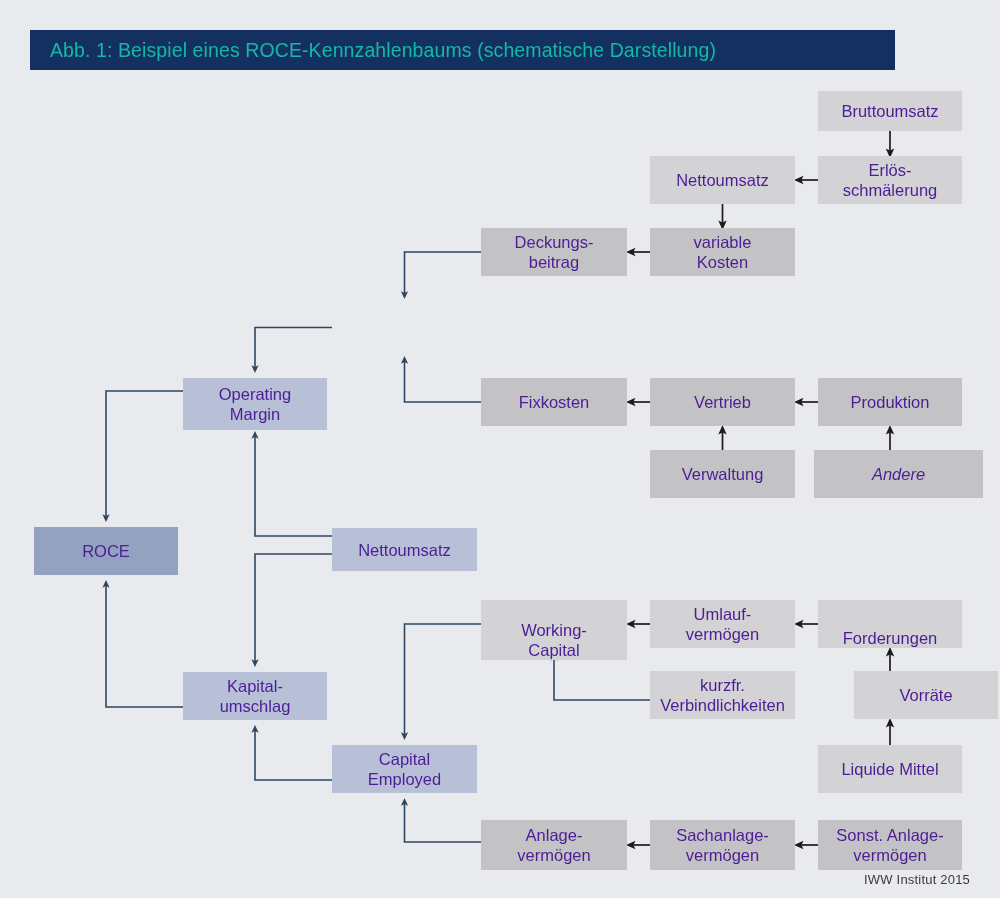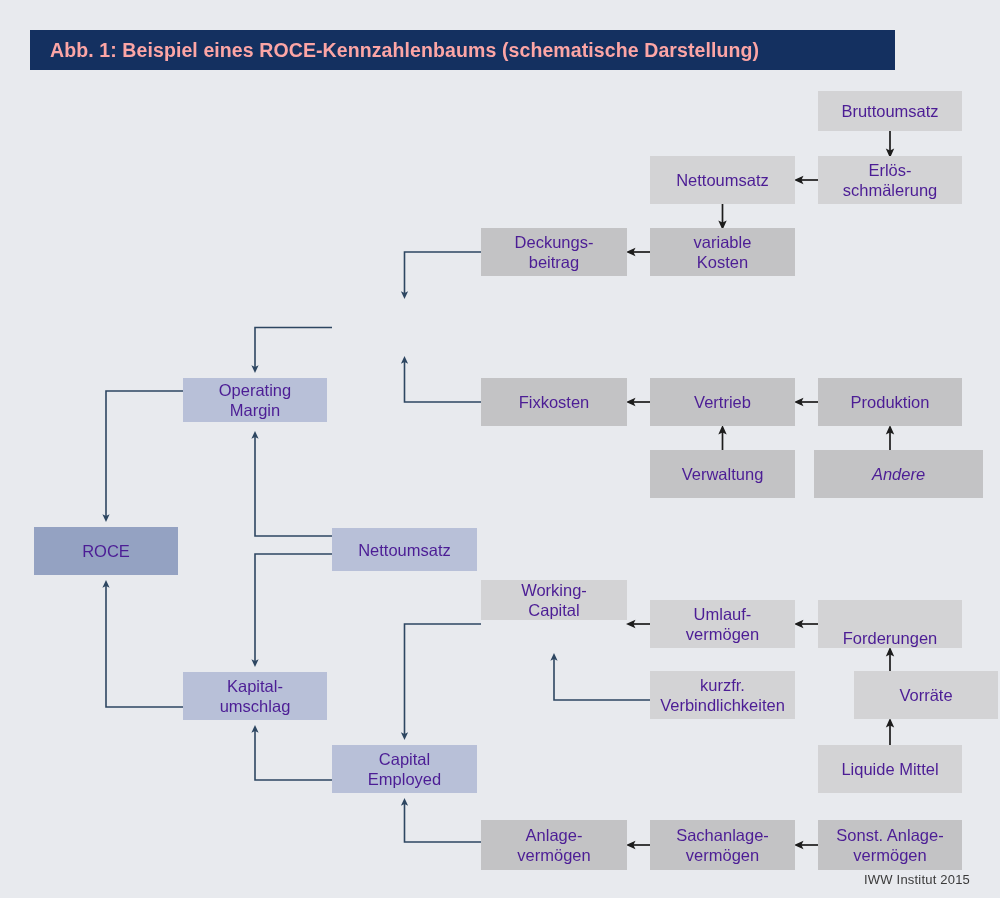--- a/index.html
+++ b/index.html
@@ -16,23 +16,23 @@
   #title-bar{
     position:absolute;
     left:30px;top:30px;
     width:865px;height:40px;
     background:#143060;
     display:flex;align-items:center;
     box-sizing:border-box;
     padding-left:20px;
   }
   #title-text{
-    color:#fca5a5;
+    color:#14b8a6;
     font-size:19.5px;
-    font-weight:bold;
+    font-weight:normal;
     letter-spacing:.1px;
     white-space:nowrap;
   }
 
   
   #diagram{
     position:absolute;left:0;top:0;width:1000px;height:898px;
   }
   #edge-layer{position:absolute;left:0;top:0;width:1000px;height:898px;}
   #node-layer{position:absolute;left:0;top:0;width:1000px;height:898px;}
@@ -107,31 +107,31 @@
           <path d="M 818 624 H 799" marker-end="url(#arw-dark)"></path>
           <path d="M 890 671 V 652" marker-end="url(#arw-dark)"></path>
           <path d="M 890 745 V 723" marker-end="url(#arw-dark)"></path>
           <path d="M 650 845 H 631" marker-end="url(#arw-dark)"></path>
           <path d="M 818 845 H 799" marker-end="url(#arw-dark)"></path>
         </g>
     </svg>
 
     <div id="node-layer">
         <div class="node lvl-root" style="left: 34px; top: 527px; width: 144px; height: 48px;"><span>ROCE</span></div>
-        <div class="node lvl-blue" style="left: 183px; top: 378px; width: 144px; height: 44px;"><span>Operating
+        <div class="node lvl-blue" style="left: 183px; top: 378px; width: 144px; height: 52px;"><span>Operating
 Margin</span></div>
         <div class="node lvl-blue" style="left: 183px; top: 672px; width: 144px; height: 48px;"><span>Kapital-
 umschlag</span></div>
         <div class="node lvl-blue" style="left: 332px; top: 528px; width: 145px; height: 43px;"><span>Nettoumsatz</span></div>
         <div class="node lvl-blue" style="left: 332px; top: 745px; width: 145px; height: 48px;"><span>Capital
 Employed</span></div>
         <div class="node lvl-gray-d" style="left: 481px; top: 228px; width: 146px; height: 48px; text-align: center;"><span>Deckungs-
 beitrag</span></div>
         <div class="node lvl-gray-d" style="left: 481px; top: 378px; width: 146px; height: 48px;"><span>Fixkosten</span></div>
-        <div class="node lvl-gray-l" style="left: 481px; top: 580px; width: 146px; height: 40px; align-items: flex-end;"><span>Working-
+        <div class="node lvl-gray-l" style="left: 481px; top: 600px; width: 146px; height: 60px; align-items: flex-end;"><span>Working-
 Capital</span></div>
         <div class="node lvl-gray-d" style="left: 481px; top: 820px; width: 146px; height: 50px;"><span>Anlage-
 vermögen</span></div>
         <div class="node lvl-gray-l" style="left: 650px; top: 156px; width: 145px; height: 48px;"><span>Nettoumsatz</span></div>
         <div class="node lvl-gray-d" style="left: 650px; top: 228px; width: 145px; height: 48px;"><span>variable
 Kosten</span></div>
         <div class="node lvl-gray-d" style="left: 650px; top: 378px; width: 145px; height: 48px;"><span>Vertrieb</span></div>
         <div class="node lvl-gray-d" style="left: 650px; top: 450px; width: 145px; height: 48px;"><span>Verwaltung</span></div>
         <div class="node lvl-gray-l" style="left: 650px; top: 600px; width: 145px; height: 48px;"><span>Umlauf-
 vermögen</span></div>

